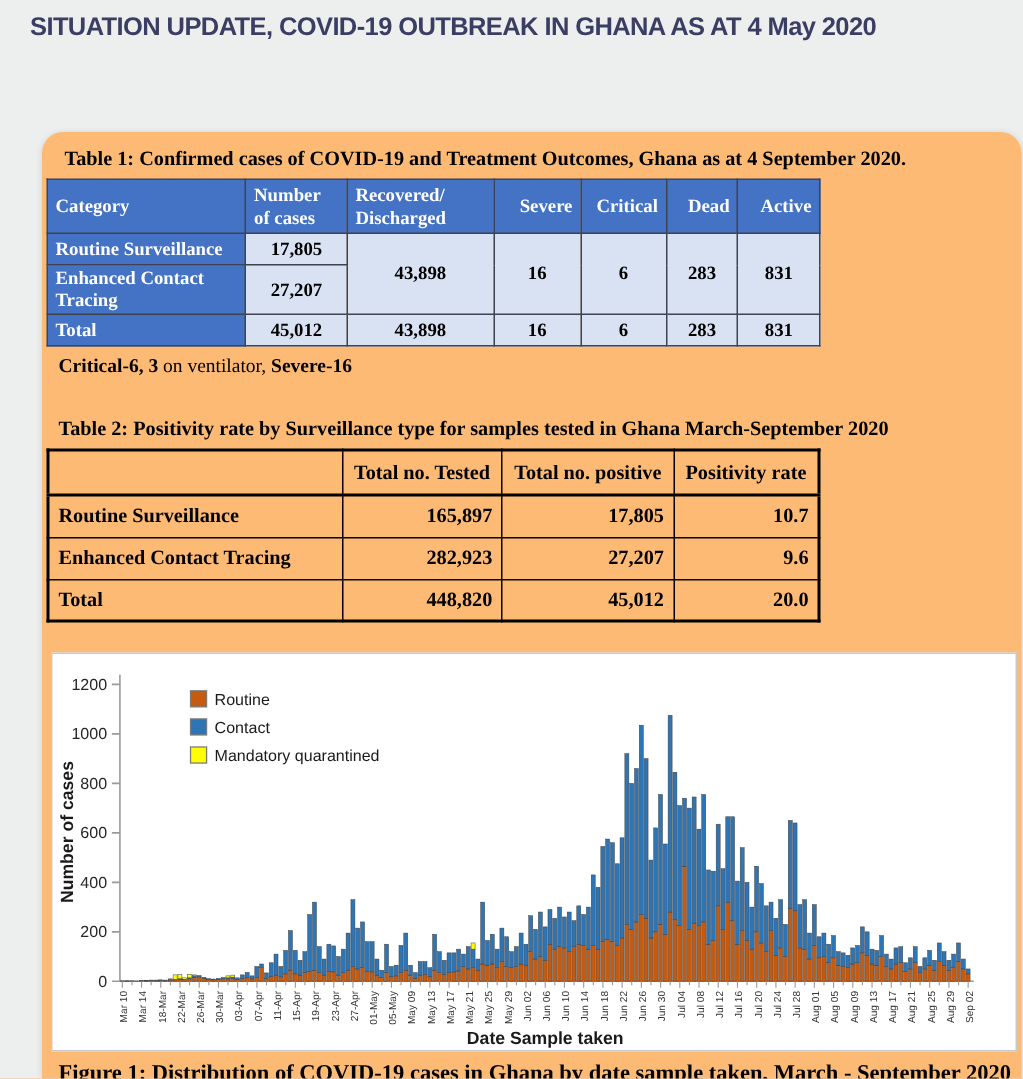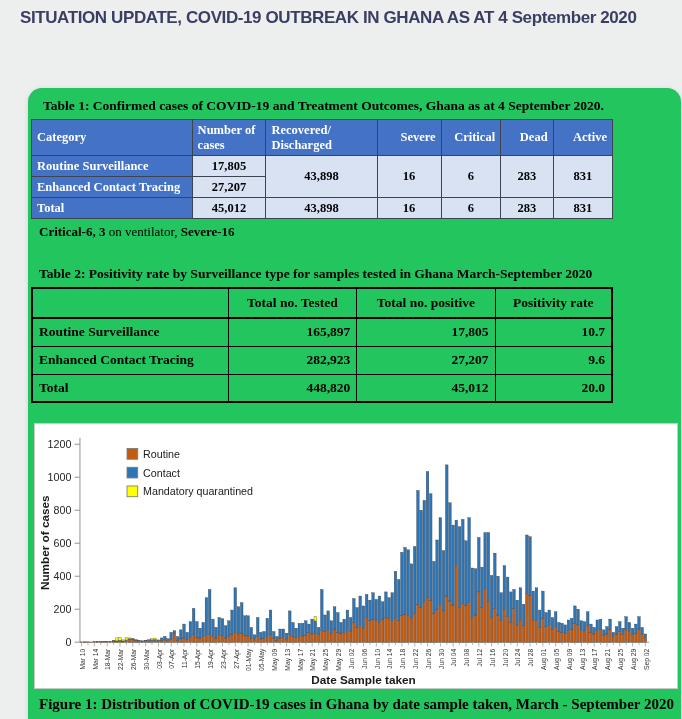--- a/index.html
+++ b/index.html
@@ -11,29 +11,29 @@
     position:relative;
   }
   .page-title {
     position:absolute; left:20px; top:8px; margin:0;
     font-family:"Liberation Sans", sans-serif;
     font-size:17px; font-weight:bold; letter-spacing:-0.4px;
     color:#3b3e63; white-space:nowrap;
   }
   .card {
     position:absolute; left:28px; top:88px; right:1px; bottom:0;
-    background:#22c55e; border-radius:14px 14px 0 0;
+    background:#fdba74; border-radius:14px 14px 0 0;
     box-shadow:0 1px 5px rgba(0,0,0,0.12);
     padding:8px 4px 0 3px;
   }
   .tcap {
     margin:2px 0 5px 12px; font-size:13.5px; font-weight:bold; color:#000;
   }
   .t2cap { margin-top:26px; margin-left:8px; }
-  table { border-collapse:collapse; width:582px; font-weight:bold; }
+  table { border-collapse:collapse; width:516px; font-weight:bold; }
   
   .t1 { font-size:12.5px; }
   .t1 th, .t1 td { border:1px solid #3f4350; padding:1px 5px; }
   .t1 th {
     background:#4472c4; color:#ffffff; text-align:left;
     height:36px; vertical-align:middle; line-height:1.15; font-weight:bold;
   }
   .t1 th.ctr { text-align:right;margin-top:48px; }
   .t1 td.lab { background:#4472c4; color:#ffffff; height:21px; }
   .t1 td.num { background:#d9e2f3; color:#000; text-align:center; }
@@ -56,21 +56,21 @@
     border:1px solid #c9c9c9; background:#fff; padding:1px 0 0 0;
   }
   .figure svg { display:block; width:642px; height:auto; }
   .axtitle { font-family:"Liberation Sans", sans-serif; font-size:11px; font-weight:bold; fill:#1a1a1a; }
   .legtext { font-family:"Liberation Sans", sans-serif; font-size:10px; fill:#1a1a1a; }
   .figcap { margin:7px 0 0 8px; font-size:15px; font-weight:bold; color:#000; }
 </style>
 </head>
 <body>
 
-<h1 class="page-title">SITUATION UPDATE, COVID-19 OUTBREAK IN GHANA AS AT 4 September 2020</h1>
+<h1 class="page-title">SITUATION UPDATE, COVID-19 OUTBREAK IN GHANA AS AT 4 May 2020</h1>
 
 <div class="card">
 
   <p class="tcap">Table 1: Confirmed cases of COVID-19 and Treatment Outcomes, Ghana as at 4 September 2020.</p>
 
   <table class="t1">
     <colgroup>
       <col class="c-cat">
         <col class="c-cases">
         <col class="c-rec">

